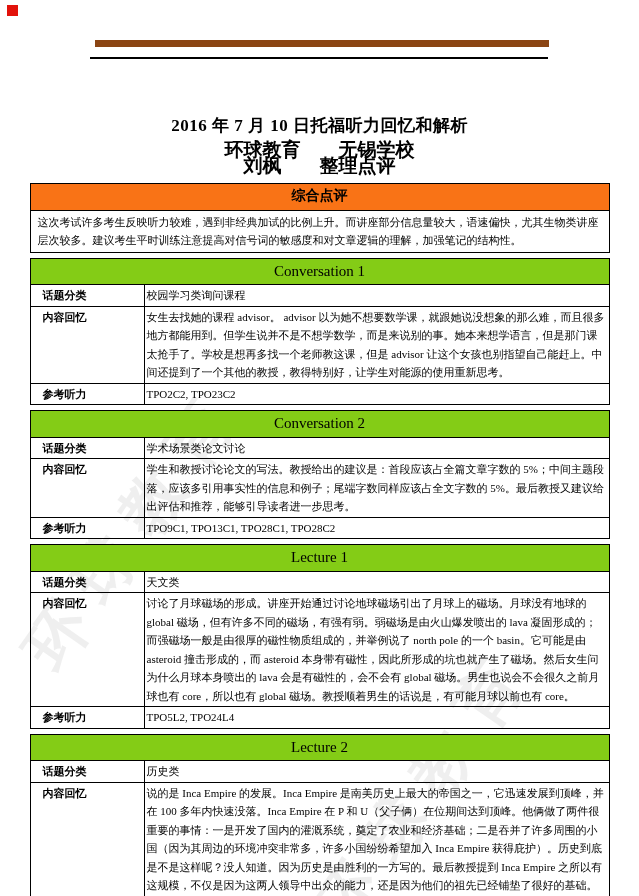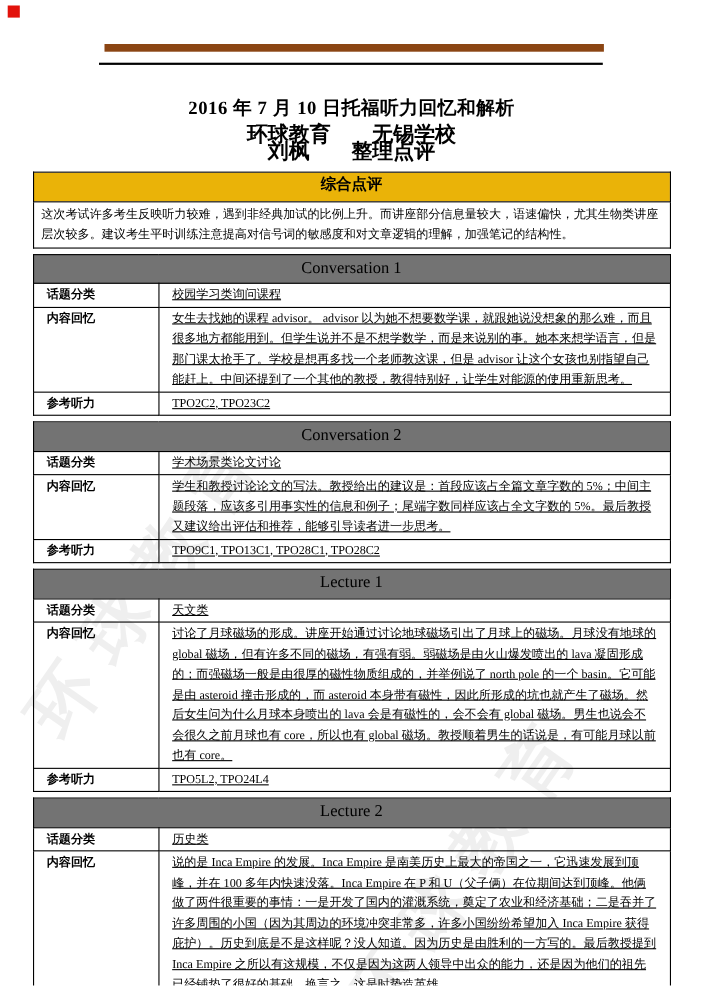--- a/index.html
+++ b/index.html
@@ -31,21 +31,21 @@
     color:rgba(100,100,100,0.10);
     letter-spacing:20px; white-space:nowrap;
     transform:rotate(-55deg); transform-origin:left center;
     pointer-events:none; z-index:0;
   }
   .wm1 { left:40px; top:620px; }
   .wm2 { left:330px; top:880px; }
 
   .title {
     position:relative; z-index:1;
-    margin:0; padding-top:87px;
+    margin:0; padding-top:114px;
     text-align:center;
     font-size:17px; font-weight:bold;
     letter-spacing:0.5px;
   }
   .subtitle {
     position:relative; z-index:1;
     text-align:center;
     font-size:19px; font-weight:bold;
     line-height:16px;
     white-space:pre-wrap;
@@ -60,25 +60,25 @@
     table-layout:fixed;
     margin-top:5px;
   }
   table.sec td {
     border:1px solid #000;
     font-size:11px;
     line-height:18.5px;
     vertical-align:top;
   }
   td.banner { text-align:center; padding:3px 0 4px 0; }
-  td.banner.yellow { background:#eab308; font-weight:bold; font-size:14px; }
-  td.banner.green  { background:#737373; font-size:15px; }
+  td.banner.yellow { background:#f97316; font-weight:bold; font-size:14px; }
+  td.banner.green  { background:#84cc16; font-size:15px; }
   td.para  { padding:2px 7px; }
   td.label { font-weight:bold; padding:1px 12px; }
-  td.value { padding:1px 12px;text-decoration:underline; }
+  td.value { padding:1px 2px; }
   col.c-label { width:114px; }
 </style>
 </head>
 <body>
 
 <div class="page">
 
   <div class="red-square"></div>
   <div class="brown-rule"></div>
   <div class="black-rule"></div>

